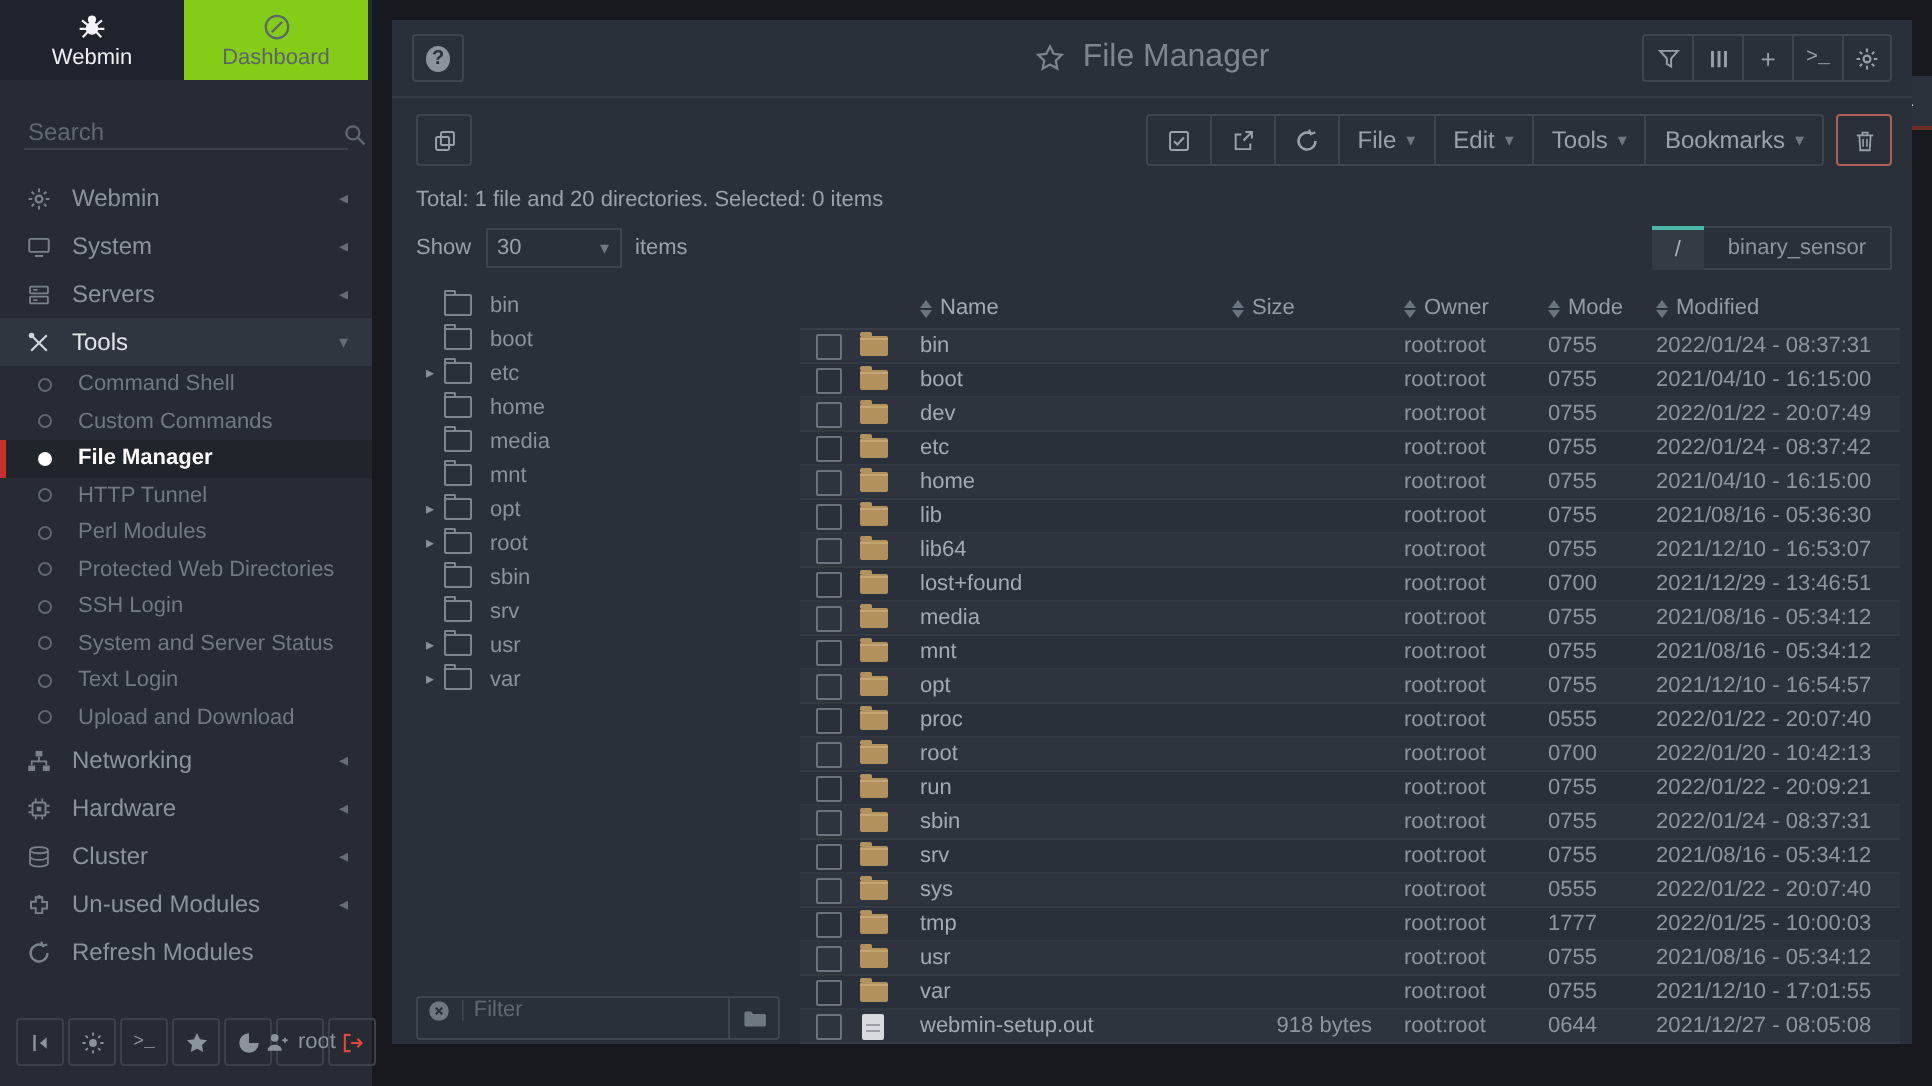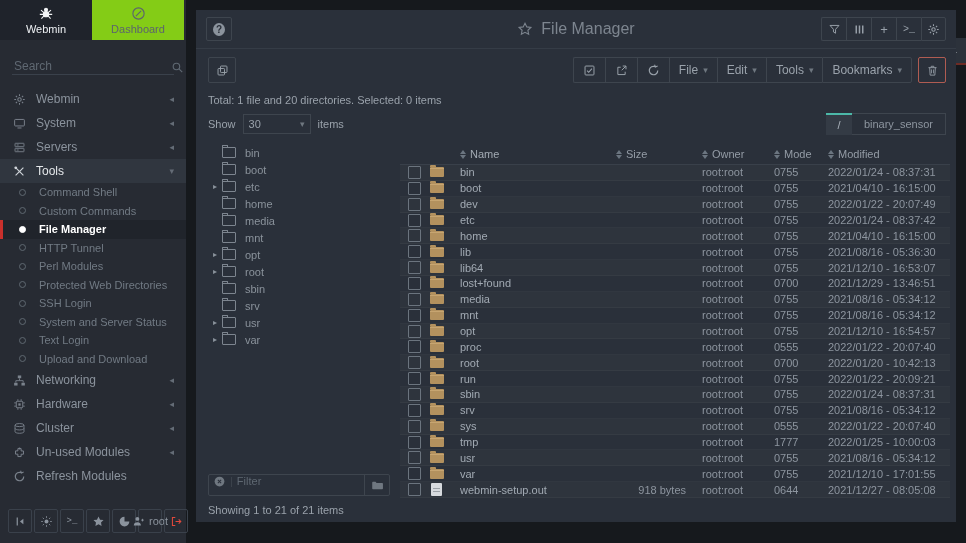--- a/index.html
+++ b/index.html
@@ -777,15 +777,14 @@
               <span class="cname">webmin-setup.out</span>
               <span class="csize">918 bytes</span>
               <span class="cowner">root:root</span>
               <span class="cmode">0644</span>
               <span class="cmod">2021/12/27 - 08:05:08</span>
             </div>
           </div>
       </div>
     </div>
 
-    <div class="cfoot">Showing 1 to 21 of 21 items</div>
   </main>
 </div>
 
 </body></html>

